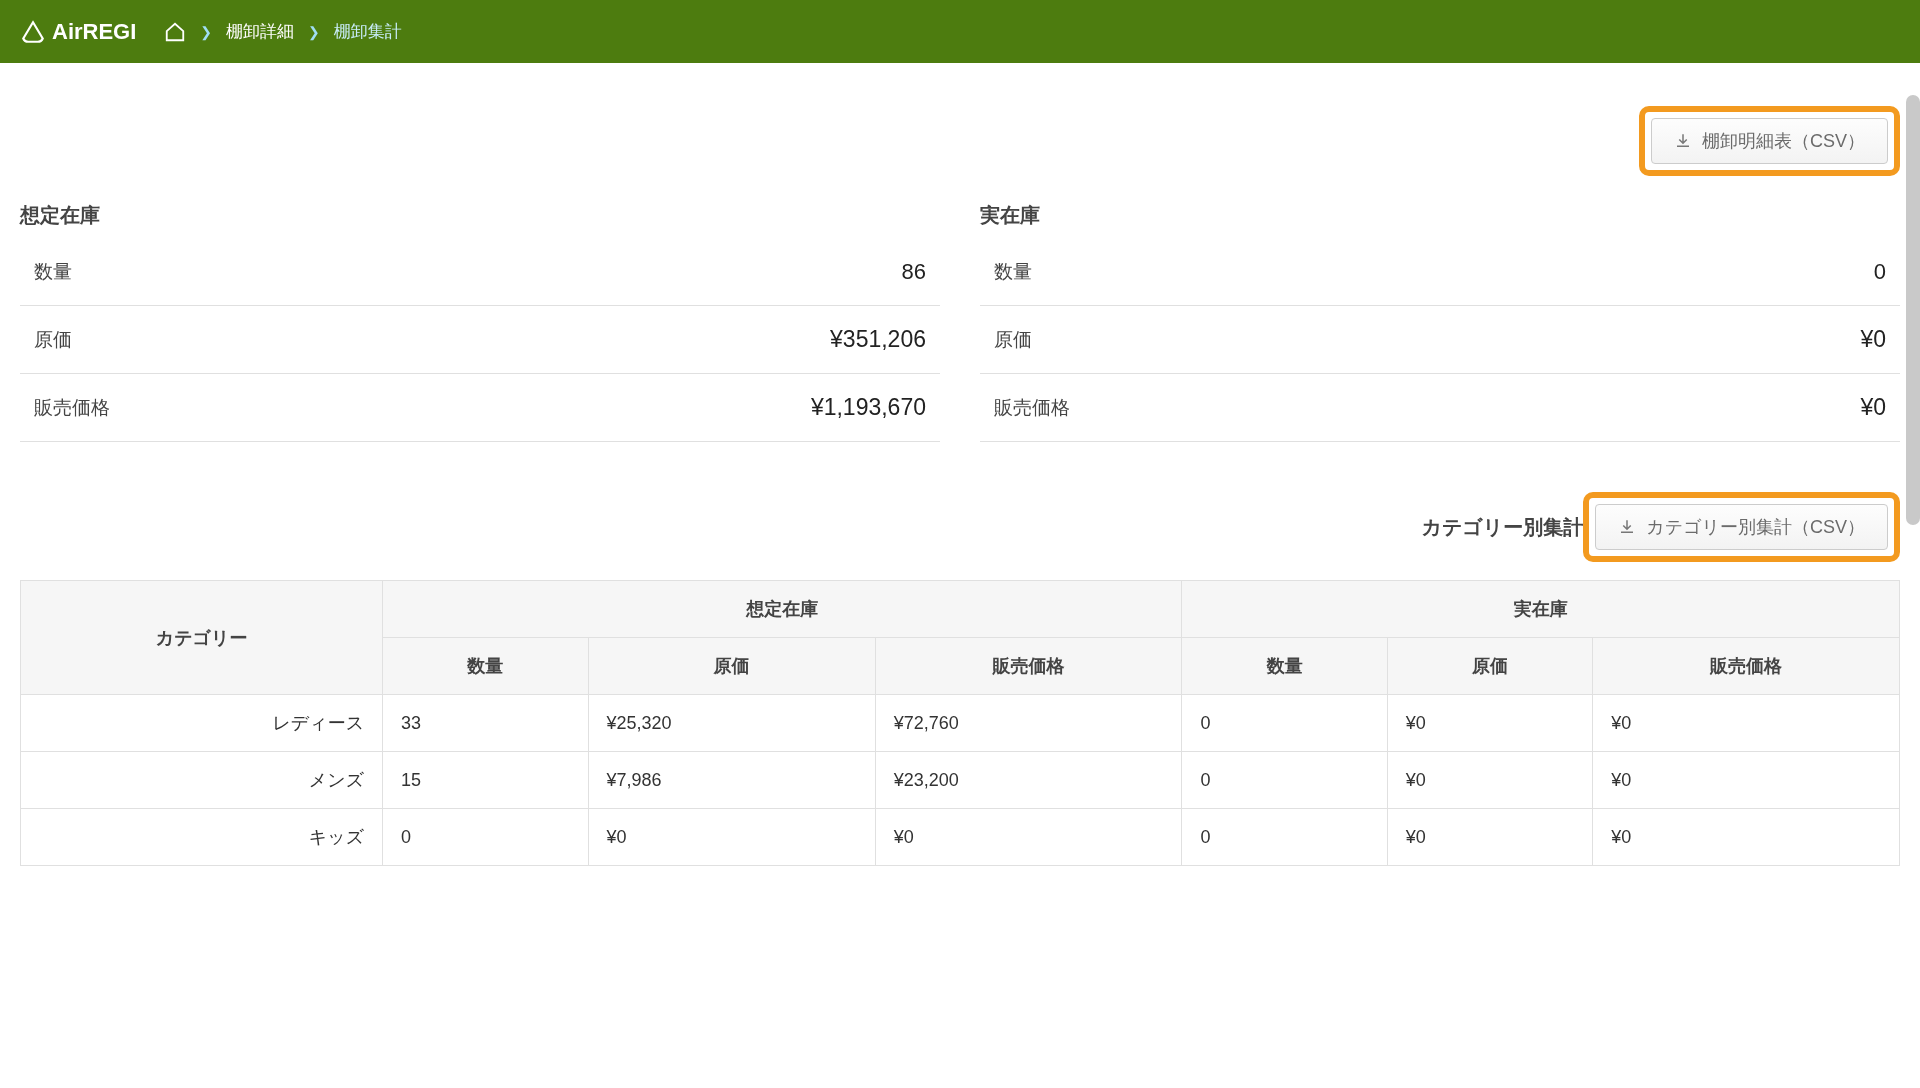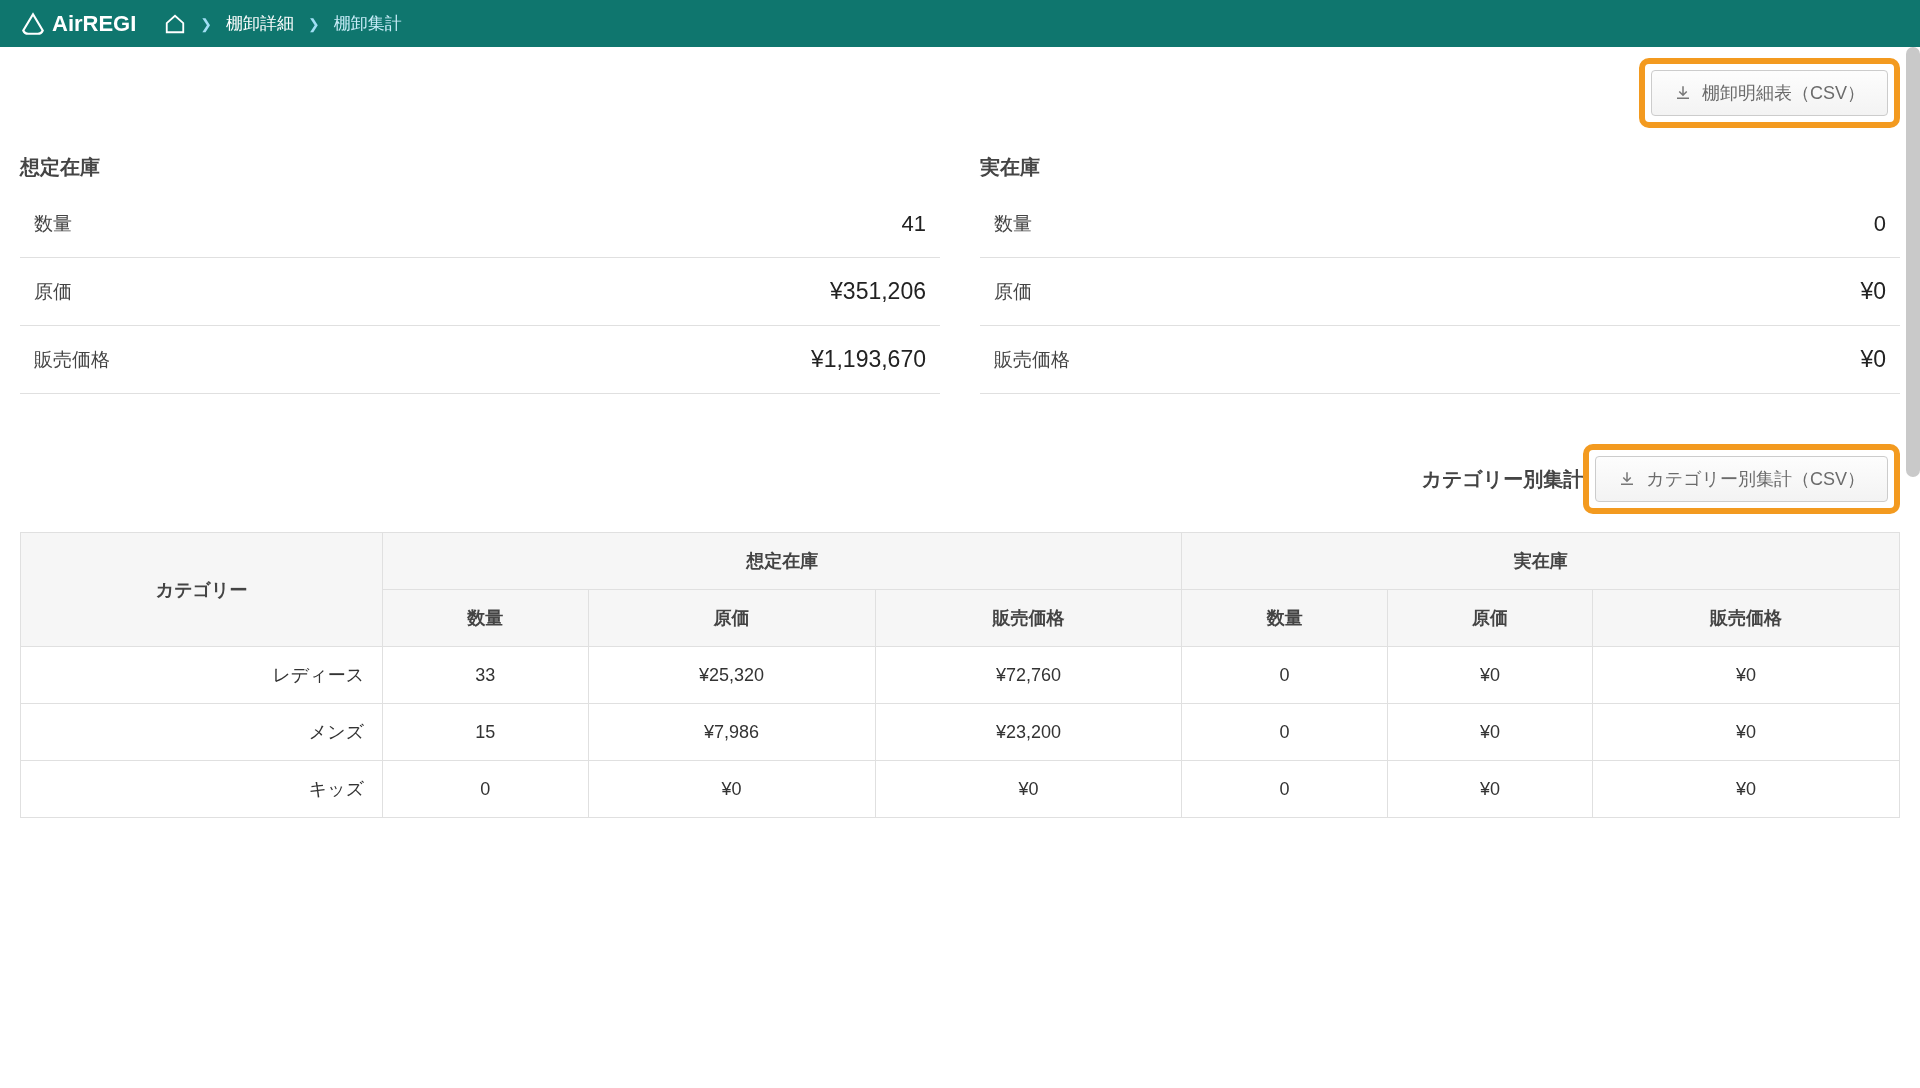--- a/index.html
+++ b/index.html
@@ -1,50 +1,50 @@
 <!DOCTYPE html>
 <html><head>
 <meta charset="utf-8">
 <style>
 * { margin: 0; padding: 0; box-sizing: border-box; }
 body { font-family: -apple-system, BlinkMacSystemFont, "Hiragino Sans", "Hiragino Kaku Gothic ProN", Meiryo, sans-serif; background: #fff; color: #333; }
 
-.header { background: #0f766e; height: 47px; display: flex; align-items: center; padding: 0 20px; color: #fff; }
+.header { background: #4d7c0f; height: 63px; display: flex; align-items: center; padding: 0 20px; color: #fff; }
 .logo { display: flex; align-items: center; font-size: 22px; font-weight: 600; margin-right: 28px; }
 .logo-icon { width: 26px; height: 26px; margin-right: 6px; }
 .breadcrumb { display: flex; align-items: center; gap: 14px; font-size: 17px; }
 .home-icon { width: 22px; height: 22px; }
 .chevron { color: #a0dff5; font-size: 14px; }
 .crumb-link { color: #fff; cursor: pointer; }
 .crumb-current { color: #c8ecf8; }
 
 .content { padding: 0 20px 40px 20px; position: relative; }
 .scrollbar { position: absolute; right: 0; top: 0; width: 14px; height: 430px; background: #c9c9c9; border-radius: 7px; }
 
-.top-btn-row { display: flex; justify-content: flex-end; padding-top: 11px; }
+.top-btn-row { display: flex; justify-content: flex-end; padding-top: 11px; margin-top: 32px; }
 .highlight-box { border: 6px solid #f39a1f; border-radius: 10px; padding: 6px; display: inline-block; }
 .csv-btn { background: linear-gradient(#fdfdfd,#f3f3f3); border: 1px solid #ccc; border-radius: 4px; padding: 10px 22px; font-size: 18px; color: #6b6b6b; display: flex; align-items: center; gap: 10px; cursor: pointer; }
 .dl-icon { width: 18px; height: 18px; }
 
 .summary { display: flex; gap: 40px; margin-top: 26px; }
 .summary-col { flex: 1; }
 .sum-title { font-size: 20px; font-weight: 600; color: #444; margin-bottom: 10px; }
 .sum-row { display: flex; justify-content: space-between; align-items: center; border-bottom: 1px solid #e0e0e0; padding: 20px 14px; }
 .sum-row:first-of-type { border-top: 1px solid #e0e0e0; }
 .sum-label { font-size: 19px; color: #444; }
 .sum-val { font-size: 22px; color: #222; }
 .sum-val.big { font-size: 23px; font-weight: 400; }
 
 .cat-header { display: flex; justify-content: flex-end; align-items: center; margin-top: 50px; }
 .cat-title { font-size: 20px; font-weight: 600; color: #444; }
 
 .cat-table { width: 100%; border-collapse: collapse; margin-top: 18px; }
 .cat-table th, .cat-table td { border: 1px solid #e0e0e0; padding: 16px 18px; font-size: 18px; }
 .cat-table thead th { background: #f6f6f6; font-weight: 600; color: #444; text-align: center; }
-.cat-table tbody td { text-align: center; color: #333; }
+.cat-table tbody td { text-align: left; color: #333; }
 .cat-table tbody td.catname { text-align: right; }
 </style>
 </head>
 <body>
 
 <div class="header">
   <div class="logo">
     <svg class="logo-icon" viewBox="0 0 24 24" fill="none" stroke="#fff" stroke-width="2">
         <path d="M12 3 L21 18 A5 5 0 0 1 16 21 H8 A5 5 0 0 1 3 18 Z"></path>
       </svg>
@@ -73,21 +73,21 @@
         <span>棚卸明細表（CSV）</span>
       </button>
     </div>
   </div>
 
   <div class="summary">
     <div class="summary-col">
       <div class="sum-title">想定在庫</div>
       <div class="sum-row">
         <span class="sum-label">数量</span>
-        <span class="sum-val">41</span>
+        <span class="sum-val">86</span>
       </div>
       <div class="sum-row">
         <span class="sum-label">原価</span>
         <span class="sum-val big">¥351,206</span>
       </div>
       <div class="sum-row">
         <span class="sum-label">販売価格</span>
         <span class="sum-val big">¥1,193,670</span>
       </div>
     </div>

